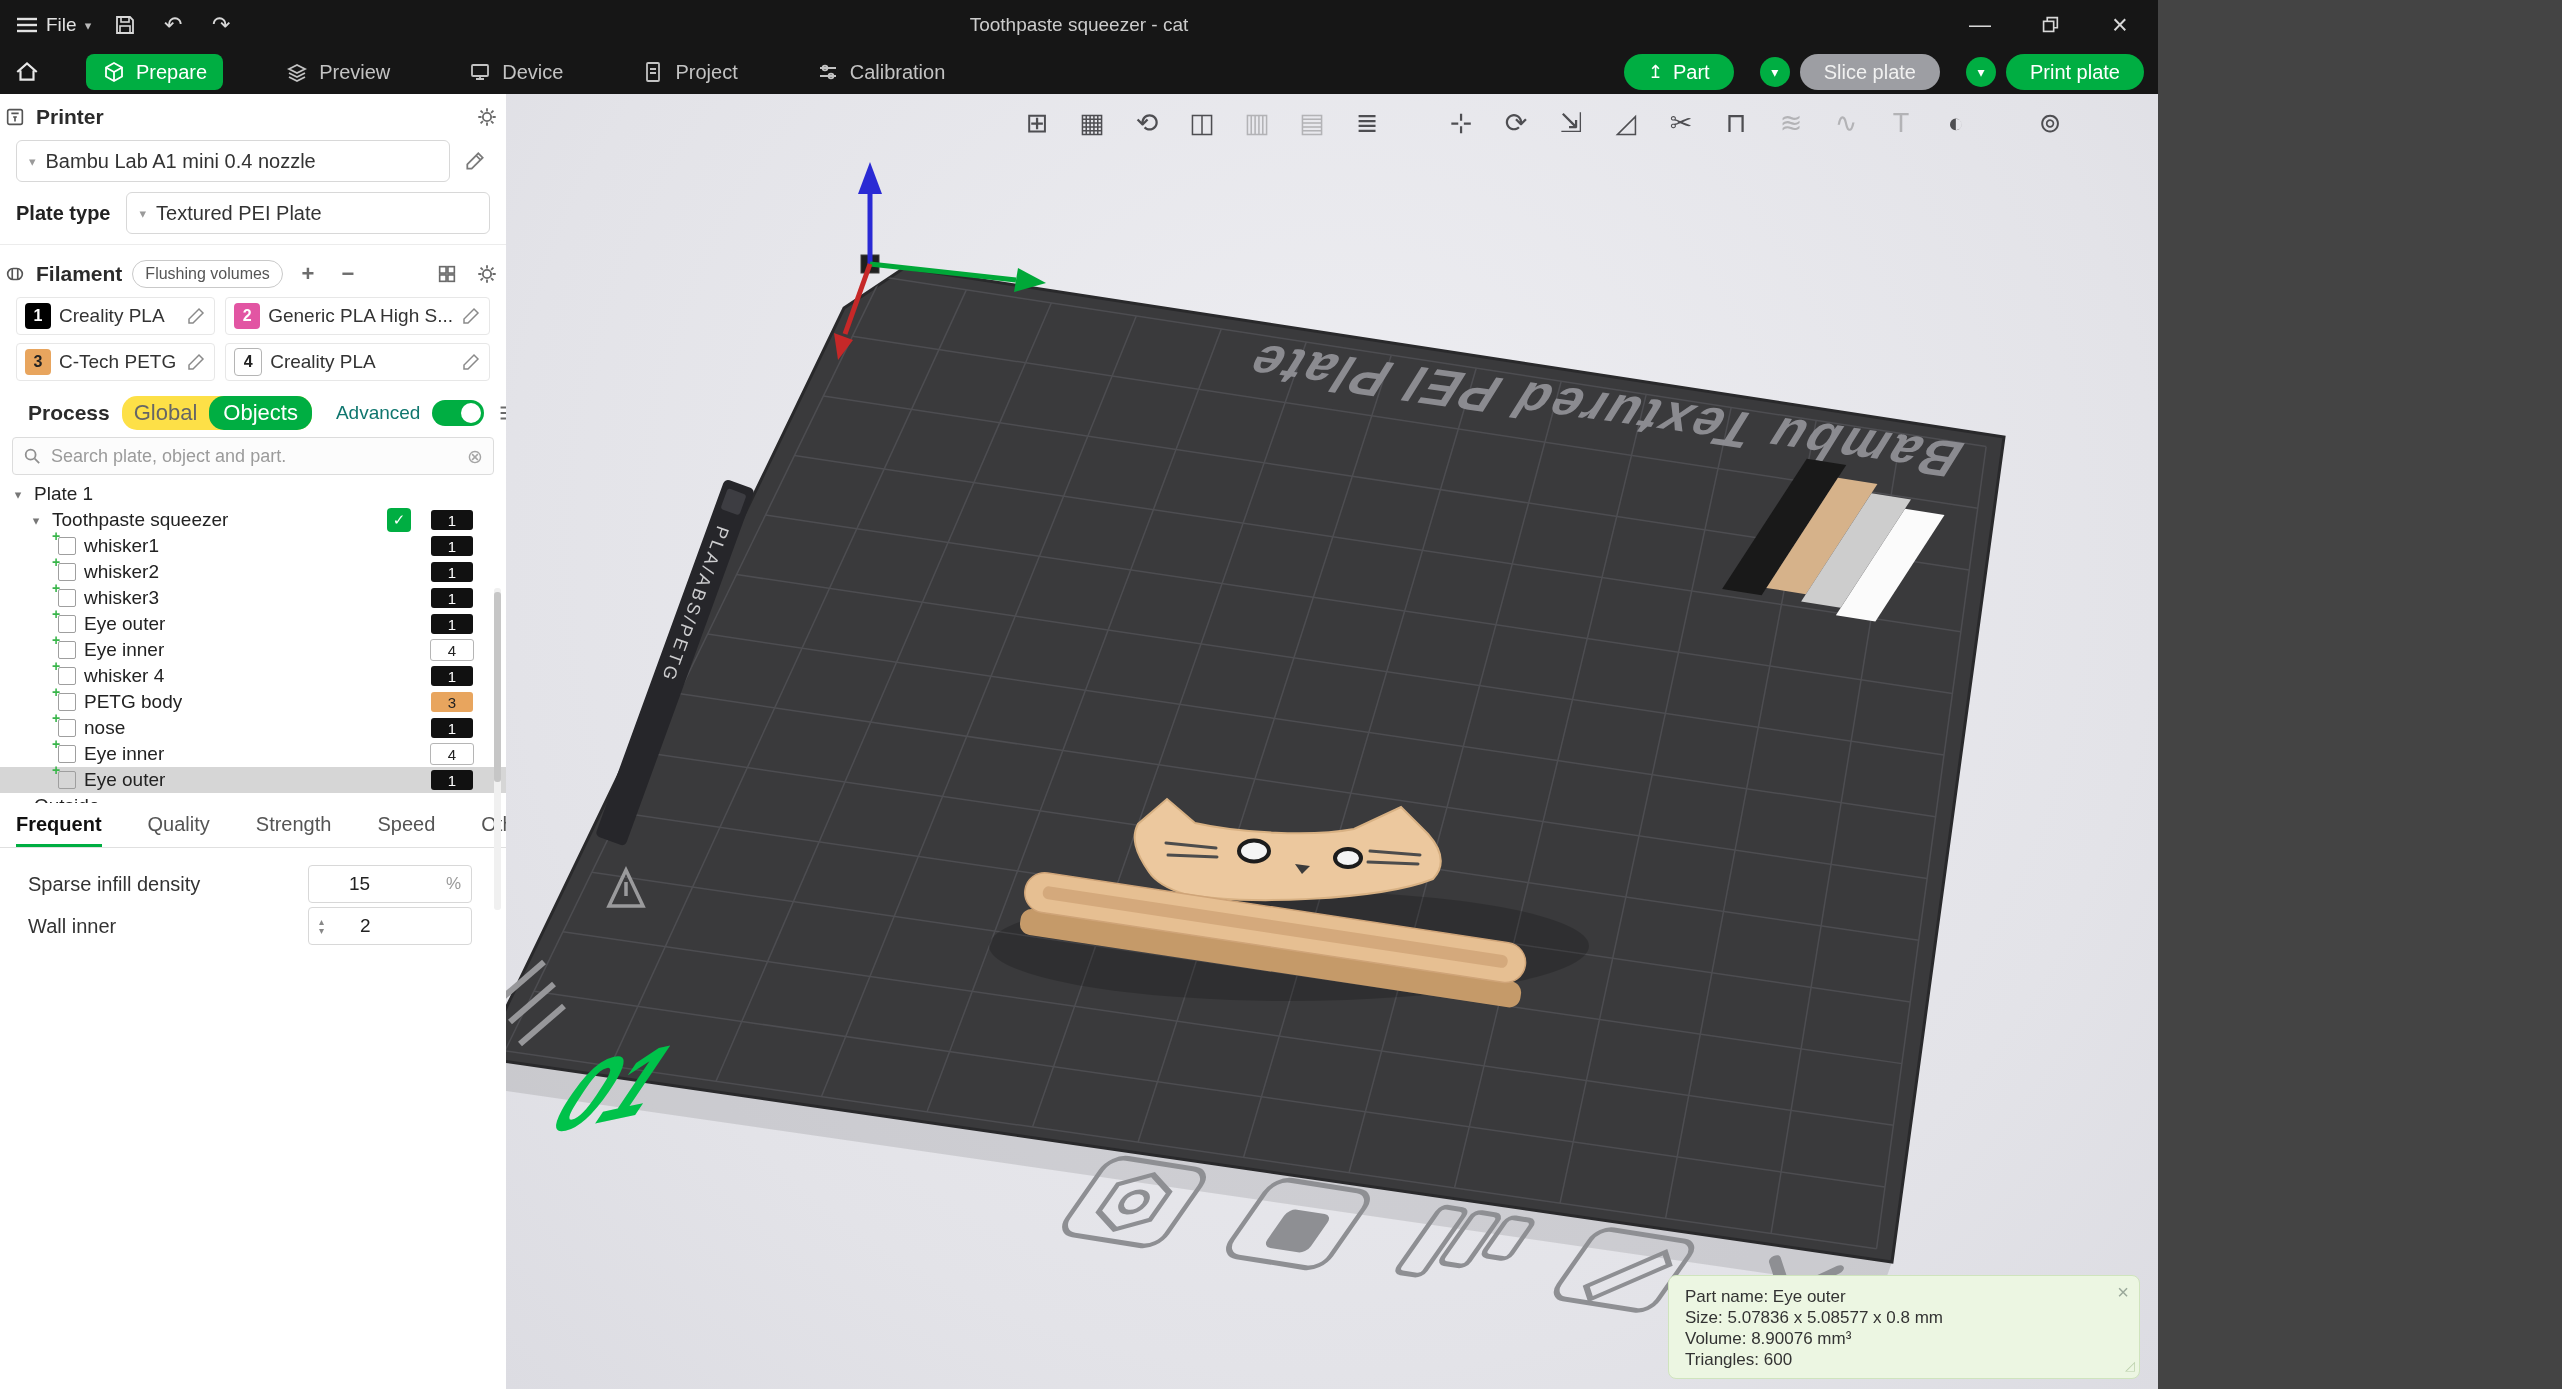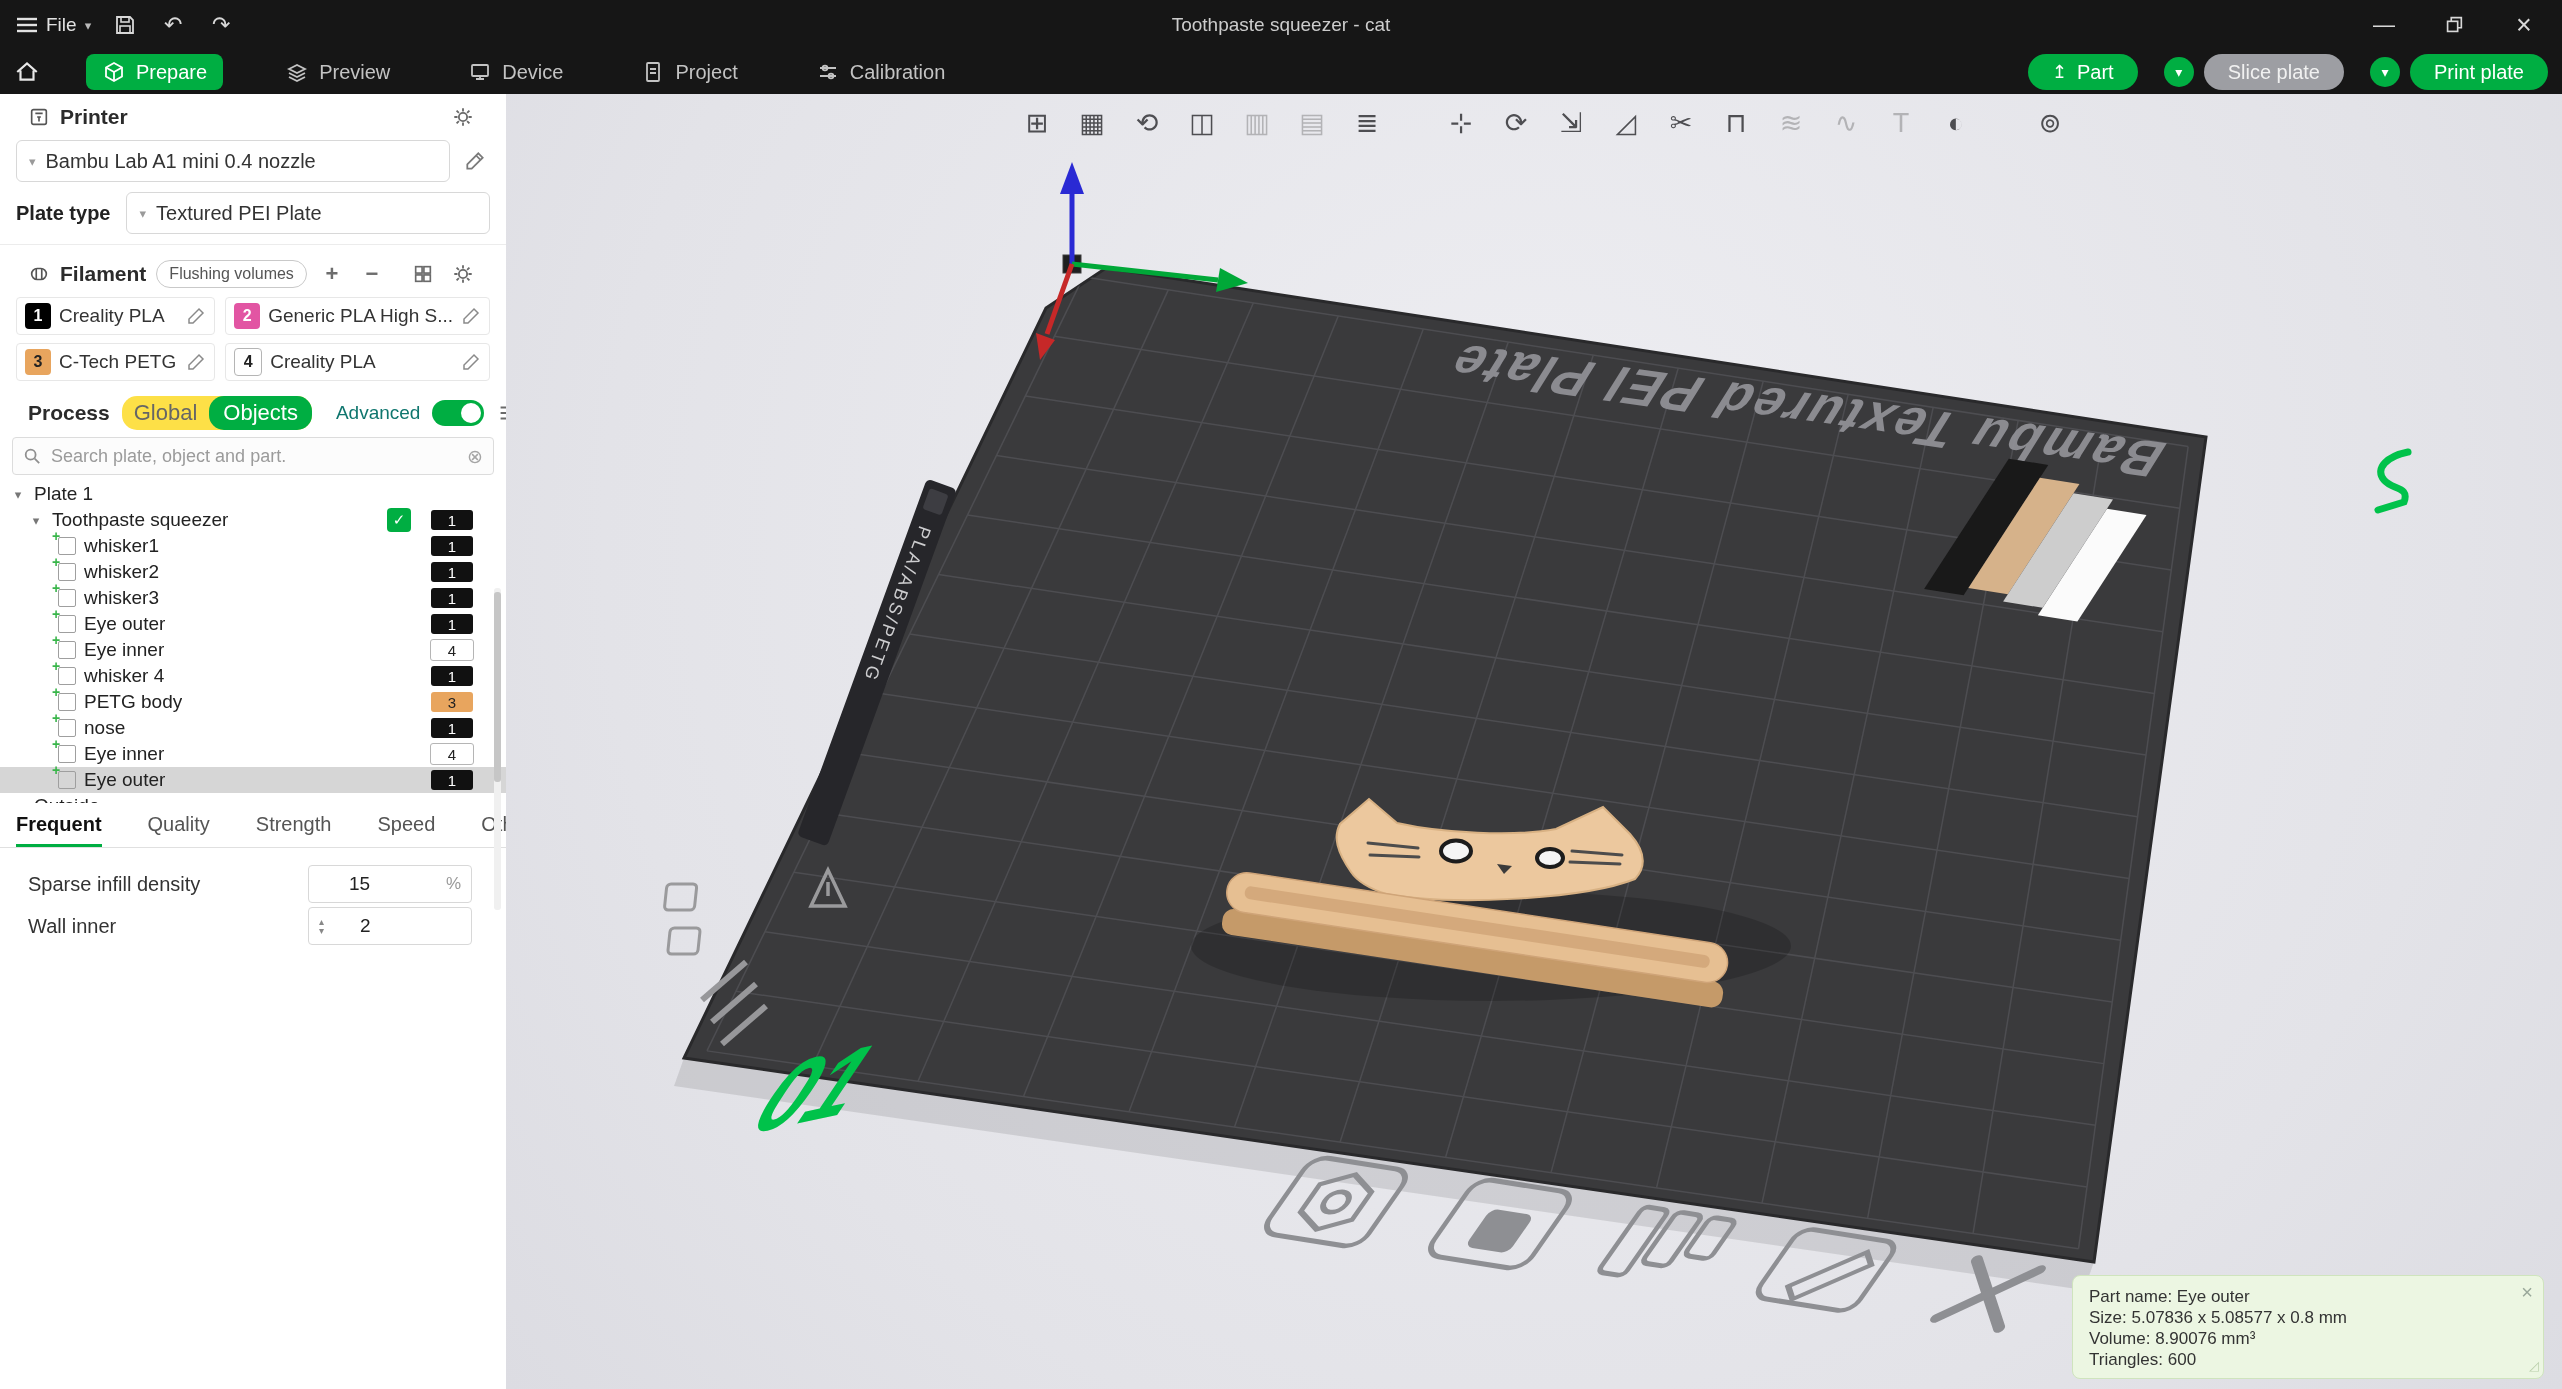--- a/index.html
+++ b/index.html
@@ -1,16 +1,16 @@
 <!DOCTYPE html>
 <html><head>
 <meta charset="utf-8">
 <style>
   html,body{margin:0;padding:0;background:#444;}
-  #app{position:relative;width:2562px;height:1389px;overflow:hidden;background:#e7e7eb;
+  #app{position:relative;width:2158px;height:1389px;overflow:hidden;background:#e7e7eb;
        font-family:"Liberation Sans",sans-serif;color:#222;-webkit-font-smoothing:antialiased;}
   
   .titlebar{position:absolute;left:0;top:0;right:0;height:50px;background:#161616;display:flex;align-items:center;color:#d6d6d6;}
   .tb-left{display:flex;align-items:center;gap:20px;padding-left:16px;z-index:2;}
   .tb-file{display:flex;align-items:center;gap:8px;font-size:19px;color:#e2e2e2;}
   .tb-title{position:absolute;left:0;right:0;text-align:center;font-size:19px;color:#cccccc;pointer-events:none;}
   .tb-right{margin-left:auto;display:flex;align-items:center;gap:42px;padding-right:24px;z-index:2;}
   .tb-ic{font-size:22px;color:#d8d8d8;display:flex;align-items:center;justify-content:center;width:28px;height:28px;}
   .chev-sm{font-size:13px;color:#b9b9b9;}
   
@@ -20,21 +20,21 @@
   .nav-tab.active{background:#00ae42;color:#fff;}
   .nav-tab svg{stroke:currentColor;}
   .nav-right{margin-left:auto;display:flex;align-items:center;gap:26px;}
   .btn-group{display:flex;align-items:center;}
   .drop-circle{width:30px;height:30px;border-radius:50%;background:#00ae42;color:#fff;display:flex;align-items:center;justify-content:center;font-size:14px;margin-right:10px;}
   .pill{height:36px;border-radius:18px;display:flex;align-items:center;gap:10px;padding:0 24px;color:#fff;font-size:20px;}
   .pill.green{background:#00ae42;}
   .pill.gray{background:#9d9ea3;color:#f1f1f1;}
   
   .sidebar{position:absolute;left:0;top:94px;bottom:0;width:506px;background:#fff;border-right:1px solid #cfcfd2;overflow:hidden;}
-  .sec-head{display:flex;align-items:center;gap:10px;height:46px;padding:0 28px;font-weight:700;font-size:21px;color:#2b2b2b;justify-content:center;}
+  .sec-head{display:flex;align-items:center;gap:10px;height:46px;padding:0 4px;font-weight:700;font-size:21px;color:#2b2b2b;justify-content:center;}
   .sec-head .spacer{flex:1;}
   .iconbtn{color:#6d6d6d;display:flex;align-items:center;justify-content:center;width:30px;height:30px;font-size:22px;}
   .select-row{display:flex;align-items:center;gap:10px;margin:0 16px 10px;}
   .select{flex:1;height:40px;border:1px solid #d8d8d8;border-radius:6px;display:flex;align-items:center;gap:10px;padding:0 12px;font-size:20px;color:#333;background:#fff;}
   .select .chev{color:#9a9a9a;font-size:13px;}
   .select .val{flex:1;white-space:nowrap;overflow:hidden;text-overflow:ellipsis;}
   .plate-row{display:flex;align-items:center;gap:16px;margin:6px 16px 10px;}
   .plate-row .lbl{font-weight:700;font-size:20px;color:#222;}
   hr.div{border:none;border-top:1px solid #ececec;margin:6px 0;}
   .flush-pill{border:1px solid #c9c9c9;border-radius:14px;padding:4px 12px;font-size:16px;color:#555;}

